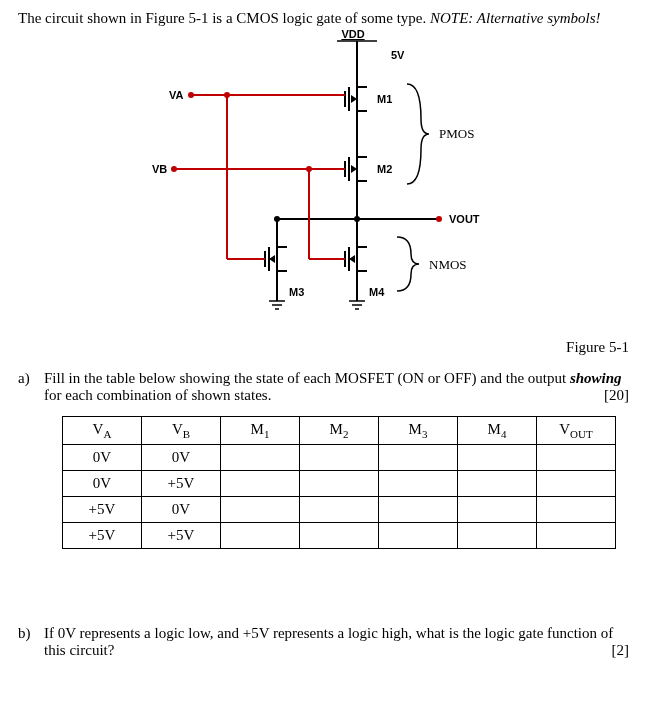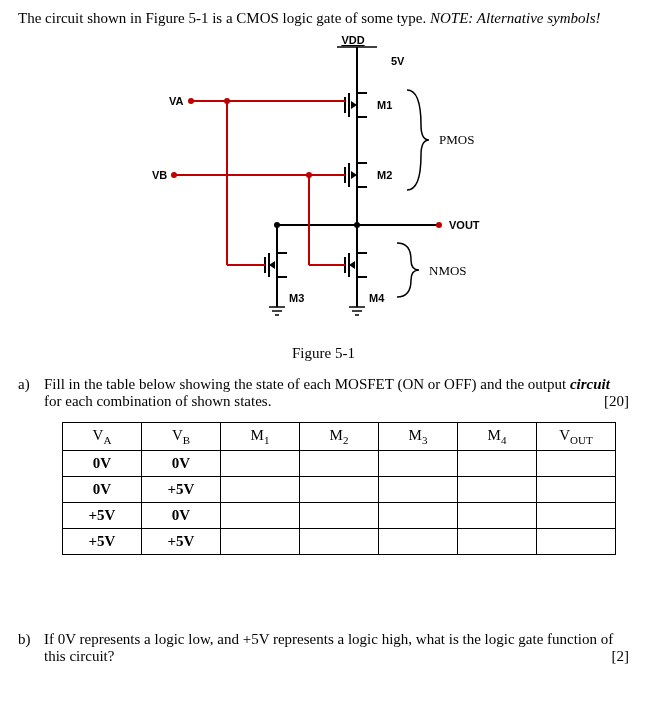--- a/index.html
+++ b/index.html
@@ -5,40 +5,40 @@
   body {
     margin: 0;
     padding: 10px 18px;
     font-family: "Times New Roman", Times, serif;
     font-size: 15px;
     color: #000;
     width: 647px;
     box-sizing: border-box;
     background: #fff;
   }
-  .intro { margin-bottom: 8px; }
+  .intro { margin-bottom: 2px; }
   .intro .note { font-style: italic; }
   .fig-wrap { text-align: left; text-decoration: underline; }
-  .fig-caption { text-align: center; margin-top: 0; margin-bottom: 14px; }
+  .fig-caption { text-align: right; margin-top: 0; margin-bottom: 14px; }
   .part { display: flex; align-items: flex-start; margin-top: 6px; }
   .part-label { width: 26px; flex: 0 0 26px; }
   .part-body { flex: 1 1 auto; }
   .bold-italic { font-weight: bold; font-style: italic; }
   .marks { float: right; }
   table.truth {
     border-collapse: collapse;
     margin: 12px 0 0 18px;
     font-size: 15px;
   }
   table.truth th, table.truth td {
     border: 1px solid #000;
     padding: 4px 0;
     width: 78px;
     text-align: center;
-    font-weight: bold;
+    font-weight: normal;
   }
   table.truth th { font-weight: normal; }
   .sub { font-size: 11px; vertical-align: sub; }
   svg { display: block; margin: 0 auto; }
   .svg-label { font-family: Arial, Helvetica, sans-serif; font-size: 11px; font-weight: bold; }
   .svg-serif { font-family: "Times New Roman", Times, serif; font-size: 13px; }
 </style>
 </head>
 <body>
 
@@ -136,21 +136,21 @@
   <line x1="200" y1="140" x2="200" y2="230" stroke="#c00000" stroke-width="2"></line>
   <line x1="200" y1="230" x2="236" y2="230" stroke="#c00000" stroke-width="2"></line>
 </svg>
 </div>
 
 <div class="fig-caption">Figure 5-1</div>
 
 <div class="part">
   <div class="part-label">a)</div>
   <div class="part-body">
-    <span>Fill in the table below showing the state of each MOSFET (ON or OFF) and the output </span><span class="bold-italic">circuit</span><span> for each combination of shown states.</span>
+    <span>Fill in the table below showing the state of each MOSFET (ON or OFF) and the output </span><span class="bold-italic">showing</span><span> for each combination of shown states.</span>
     <span class="marks">[20]</span>
     <div style="clear:both"></div>
 
     <table class="truth">
       <tbody>
           <tr>
         <th>V<span class="sub">A</span></th>
         <th>V<span class="sub">B</span></th>
         <th>M<span class="sub">1</span></th>
         <th>M<span class="sub">2</span></th>

